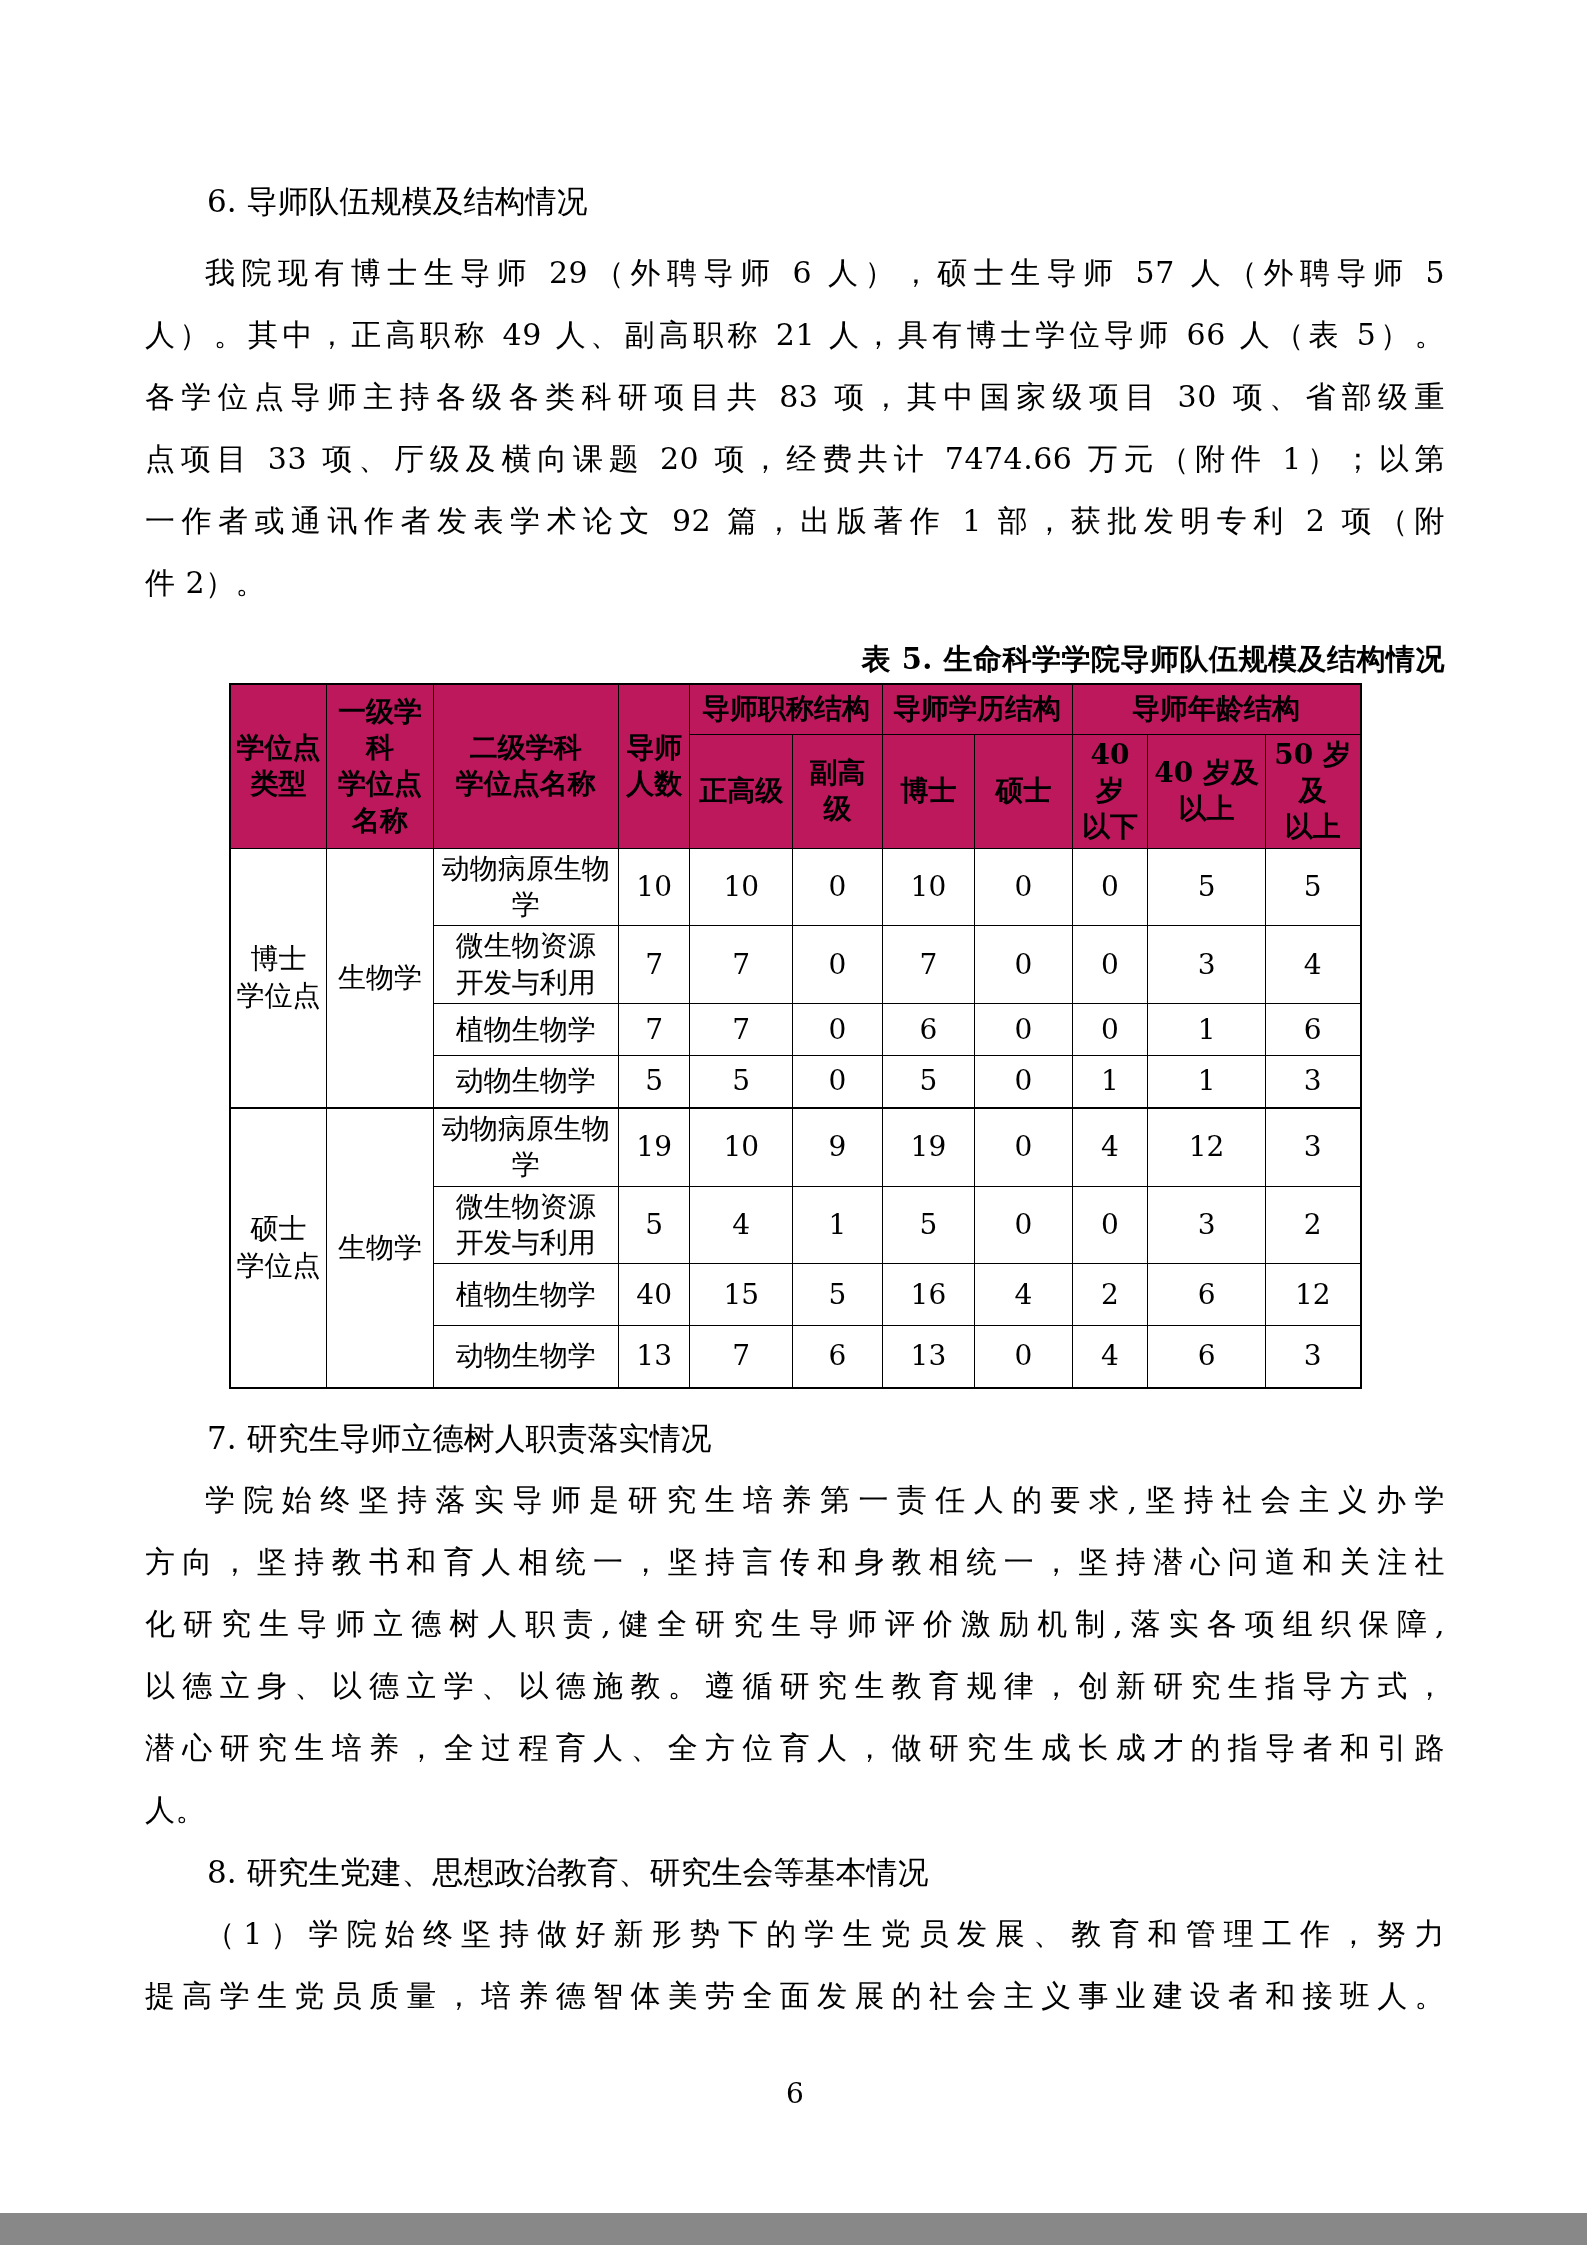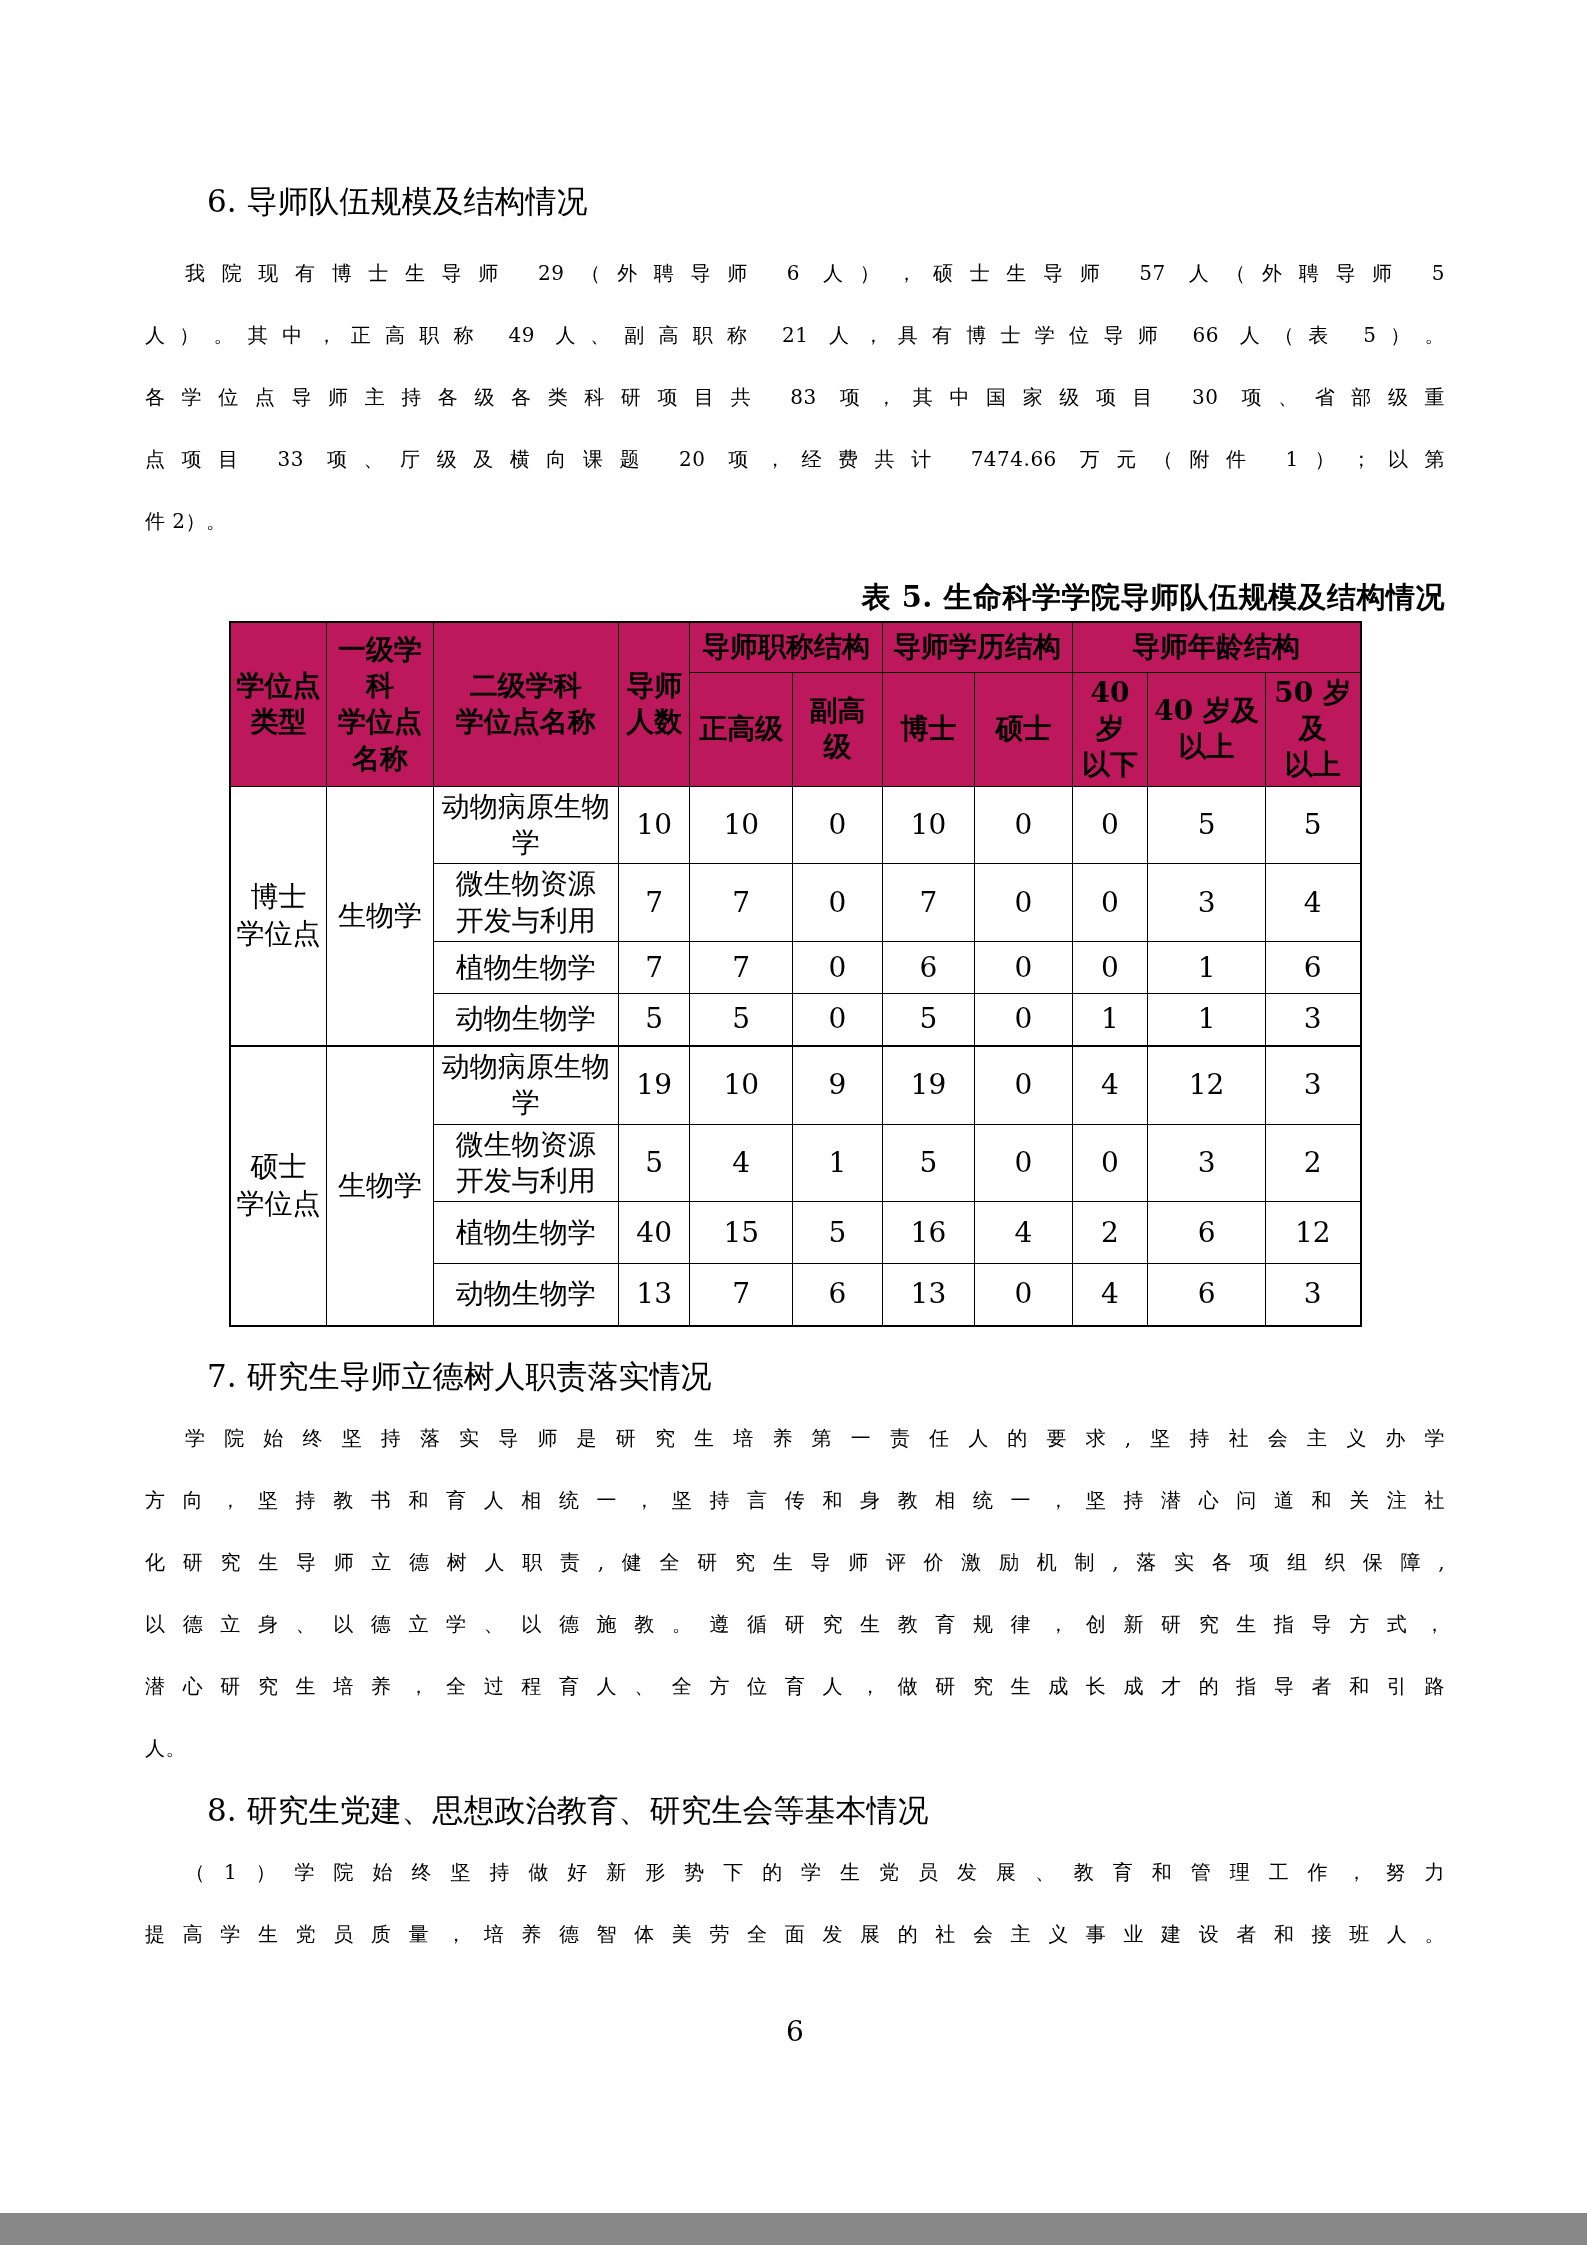--- a/index.html
+++ b/index.html
@@ -4,21 +4,21 @@
 <style>
   html,body{margin:0;padding:0;background:#888;}
   .page{
     width:1587px;height:2213px;background:#ffffff;position:relative;
     margin:0 auto;overflow:hidden;
     font-family:"DejaVu Serif","Liberation Serif",serif;
     color:#000;
   }
   .content{padding:170px 142px 0 145px;}
   .textline{
-    font-size:20px;line-height:62px;
+    font-size:30px;line-height:62px;
     text-align:justify;text-align-last:justify;
     letter-spacing:0.5px;
   }
   .textline.first{text-indent:2em;}
   .textline.short{text-align:center;text-align-last:left;}
   .heading{font-size:31px;line-height:62px;text-indent:2em;text-align:left;}
   .para-6{margin-top:10px;}
   .table-title{
     margin-top:24px;font-size:29px;line-height:42px;font-weight:bold;
     text-align:right;letter-spacing:0.5px;
@@ -53,20 +53,21 @@
 <div class="page">
   <div class="content">
 
     <div class="heading">6. 导师队伍规模及结构情况</div>
 
     <div class="para-6">
       <div class="textline first">我院现有博士生导师 29（外聘导师 6 人），硕士生导师 57 人（外聘导师 5</div>
       <div class="textline">人）。其中，正高职称 49 人、副高职称 21 人，具有博士学位导师 66 人（表 5）。</div>
       <div class="textline">各学位点导师主持各级各类科研项目共 83 项，其中国家级项目 30 项、省部级重</div>
       <div class="textline">点项目 33 项、厅级及横向课题 20 项，经费共计 7474.66 万元（附件 1）；以第</div>
+      <div class="textline">一作者或通讯作者发表学术论文 92 篇，出版著作 1 部，获批发明专利 2 项（附</div>
       <div class="textline short">件 2）。</div>
     </div>
 
     <div class="table-title">表 5. 生命科学学院导师队伍规模及结构情况</div>
 
     <table class="stats">
       <colgroup>
         <col style="width:8.6%">
           <col style="width:9.4%">
           <col style="width:16.4%">

